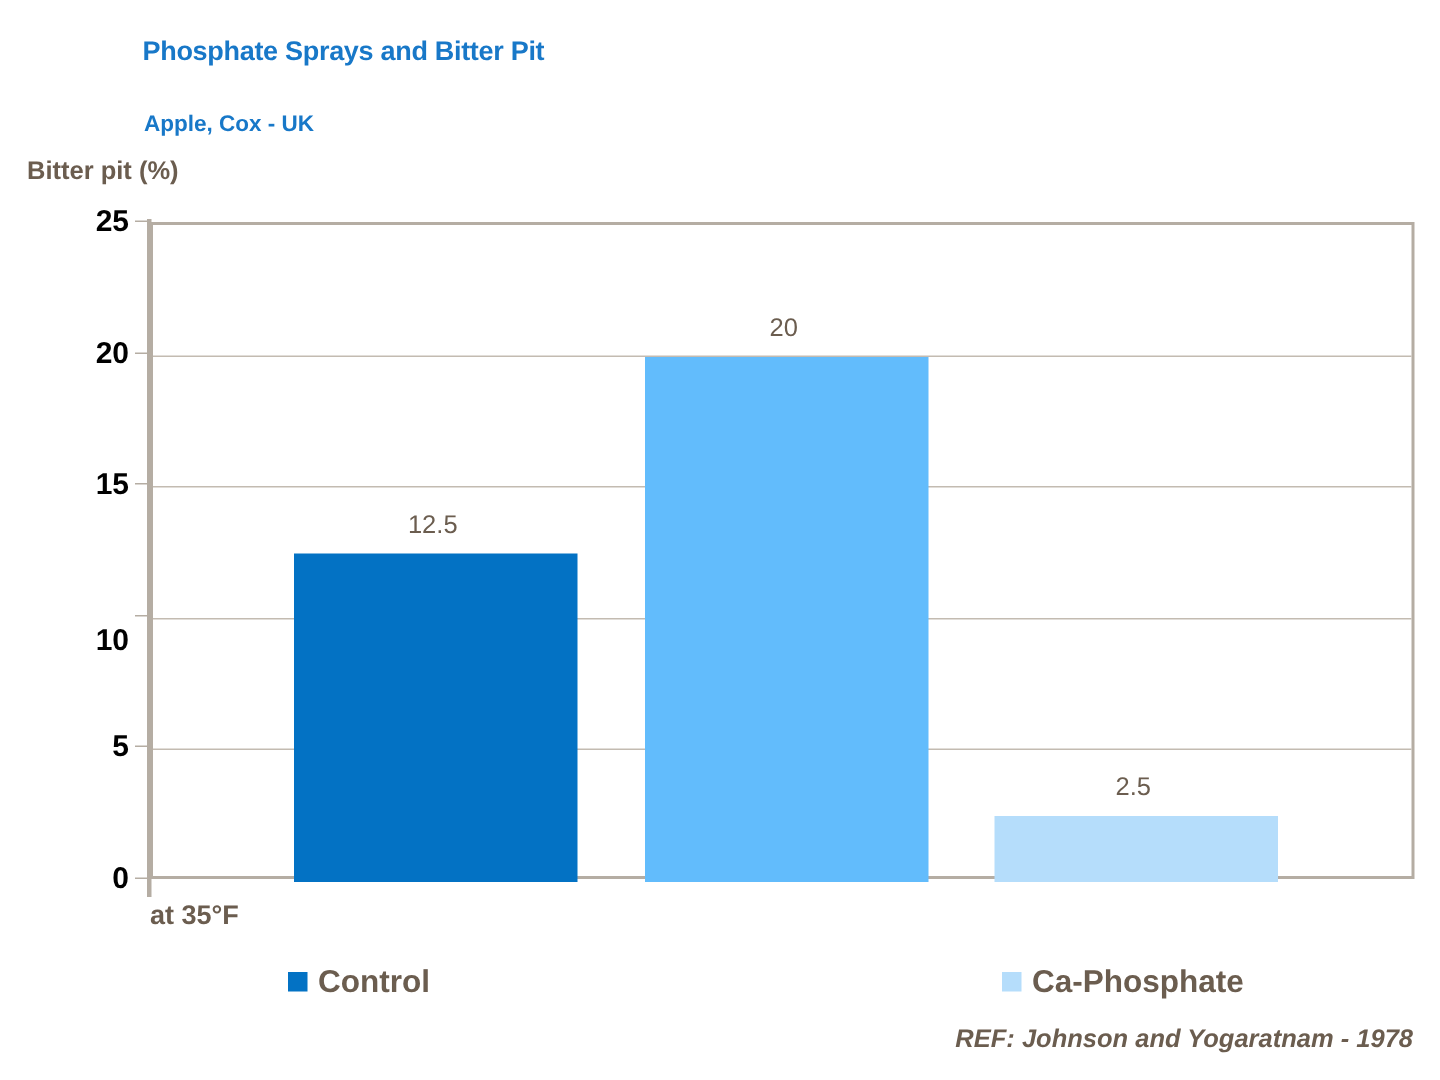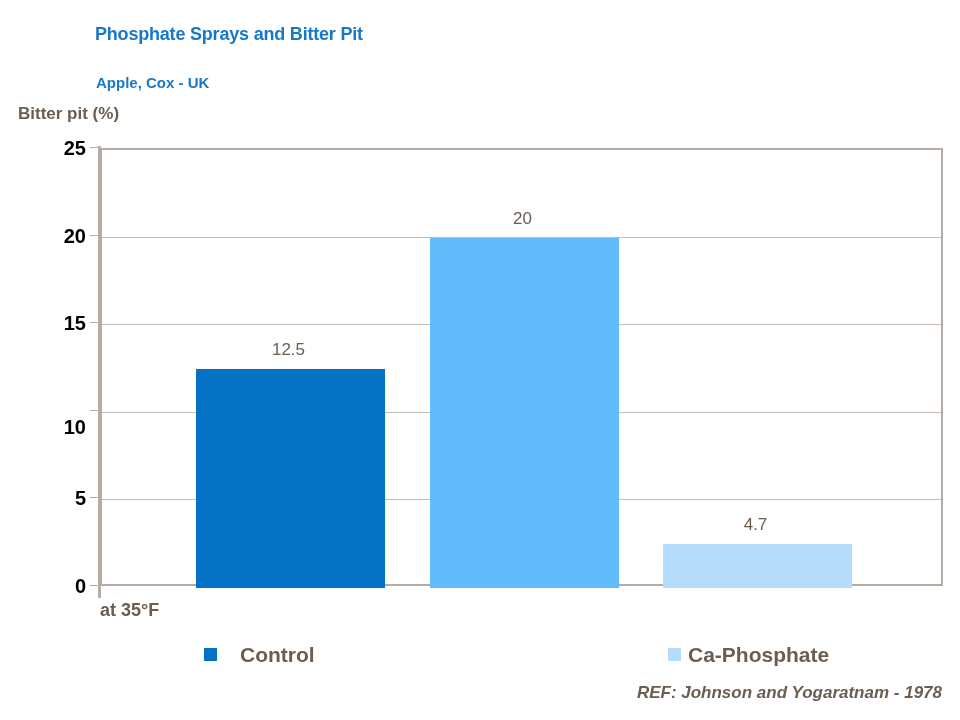--- a/index.html
+++ b/index.html
@@ -195,27 +195,27 @@
     <div class="y-label" style="top: 313.2px;">15</div>
     <div class="y-tick" style="top: 234.6px;"></div>
     <div class="y-label" style="top: 225.6px;">20</div>
     <div class="y-tick" style="top: 147px;"></div>
     <div class="y-label" style="top: 138px;">25</div>
   </div>
 
 <div id="bar-values">
     <div class="bar-value" style="left: 194px; width: 189px; top: 341px;">12.5</div>
     <div class="bar-value" style="left: 428px; width: 189px; top: 209.6px;">20</div>
-    <div class="bar-value" style="left: 661px; width: 189px; top: 516.2px;">4.7</div>
+    <div class="bar-value" style="left: 661px; width: 189px; top: 516.2px;">2.5</div>
   </div>
 
 <div id="category-label">at 35°F</div>
 
 <div id="legend">
-    <div class="legend-item" style="left: 104px; gap: 16px;">
+    <div class="legend-item" style="left: 92px;">
       <span class="legend-swatch" style="background: rgb(3, 114, 196);"></span>
       <span class="legend-label">Control</span>
     </div>
     <div class="legend-item" style="left: 568px;">
       <span class="legend-swatch" style="background: rgb(181, 221, 251);"></span>
       <span class="legend-label">Ca-Phosphate</span>
     </div>
   </div>
 
 <div id="reference">REF: Johnson and Yogaratnam - 1978</div>

